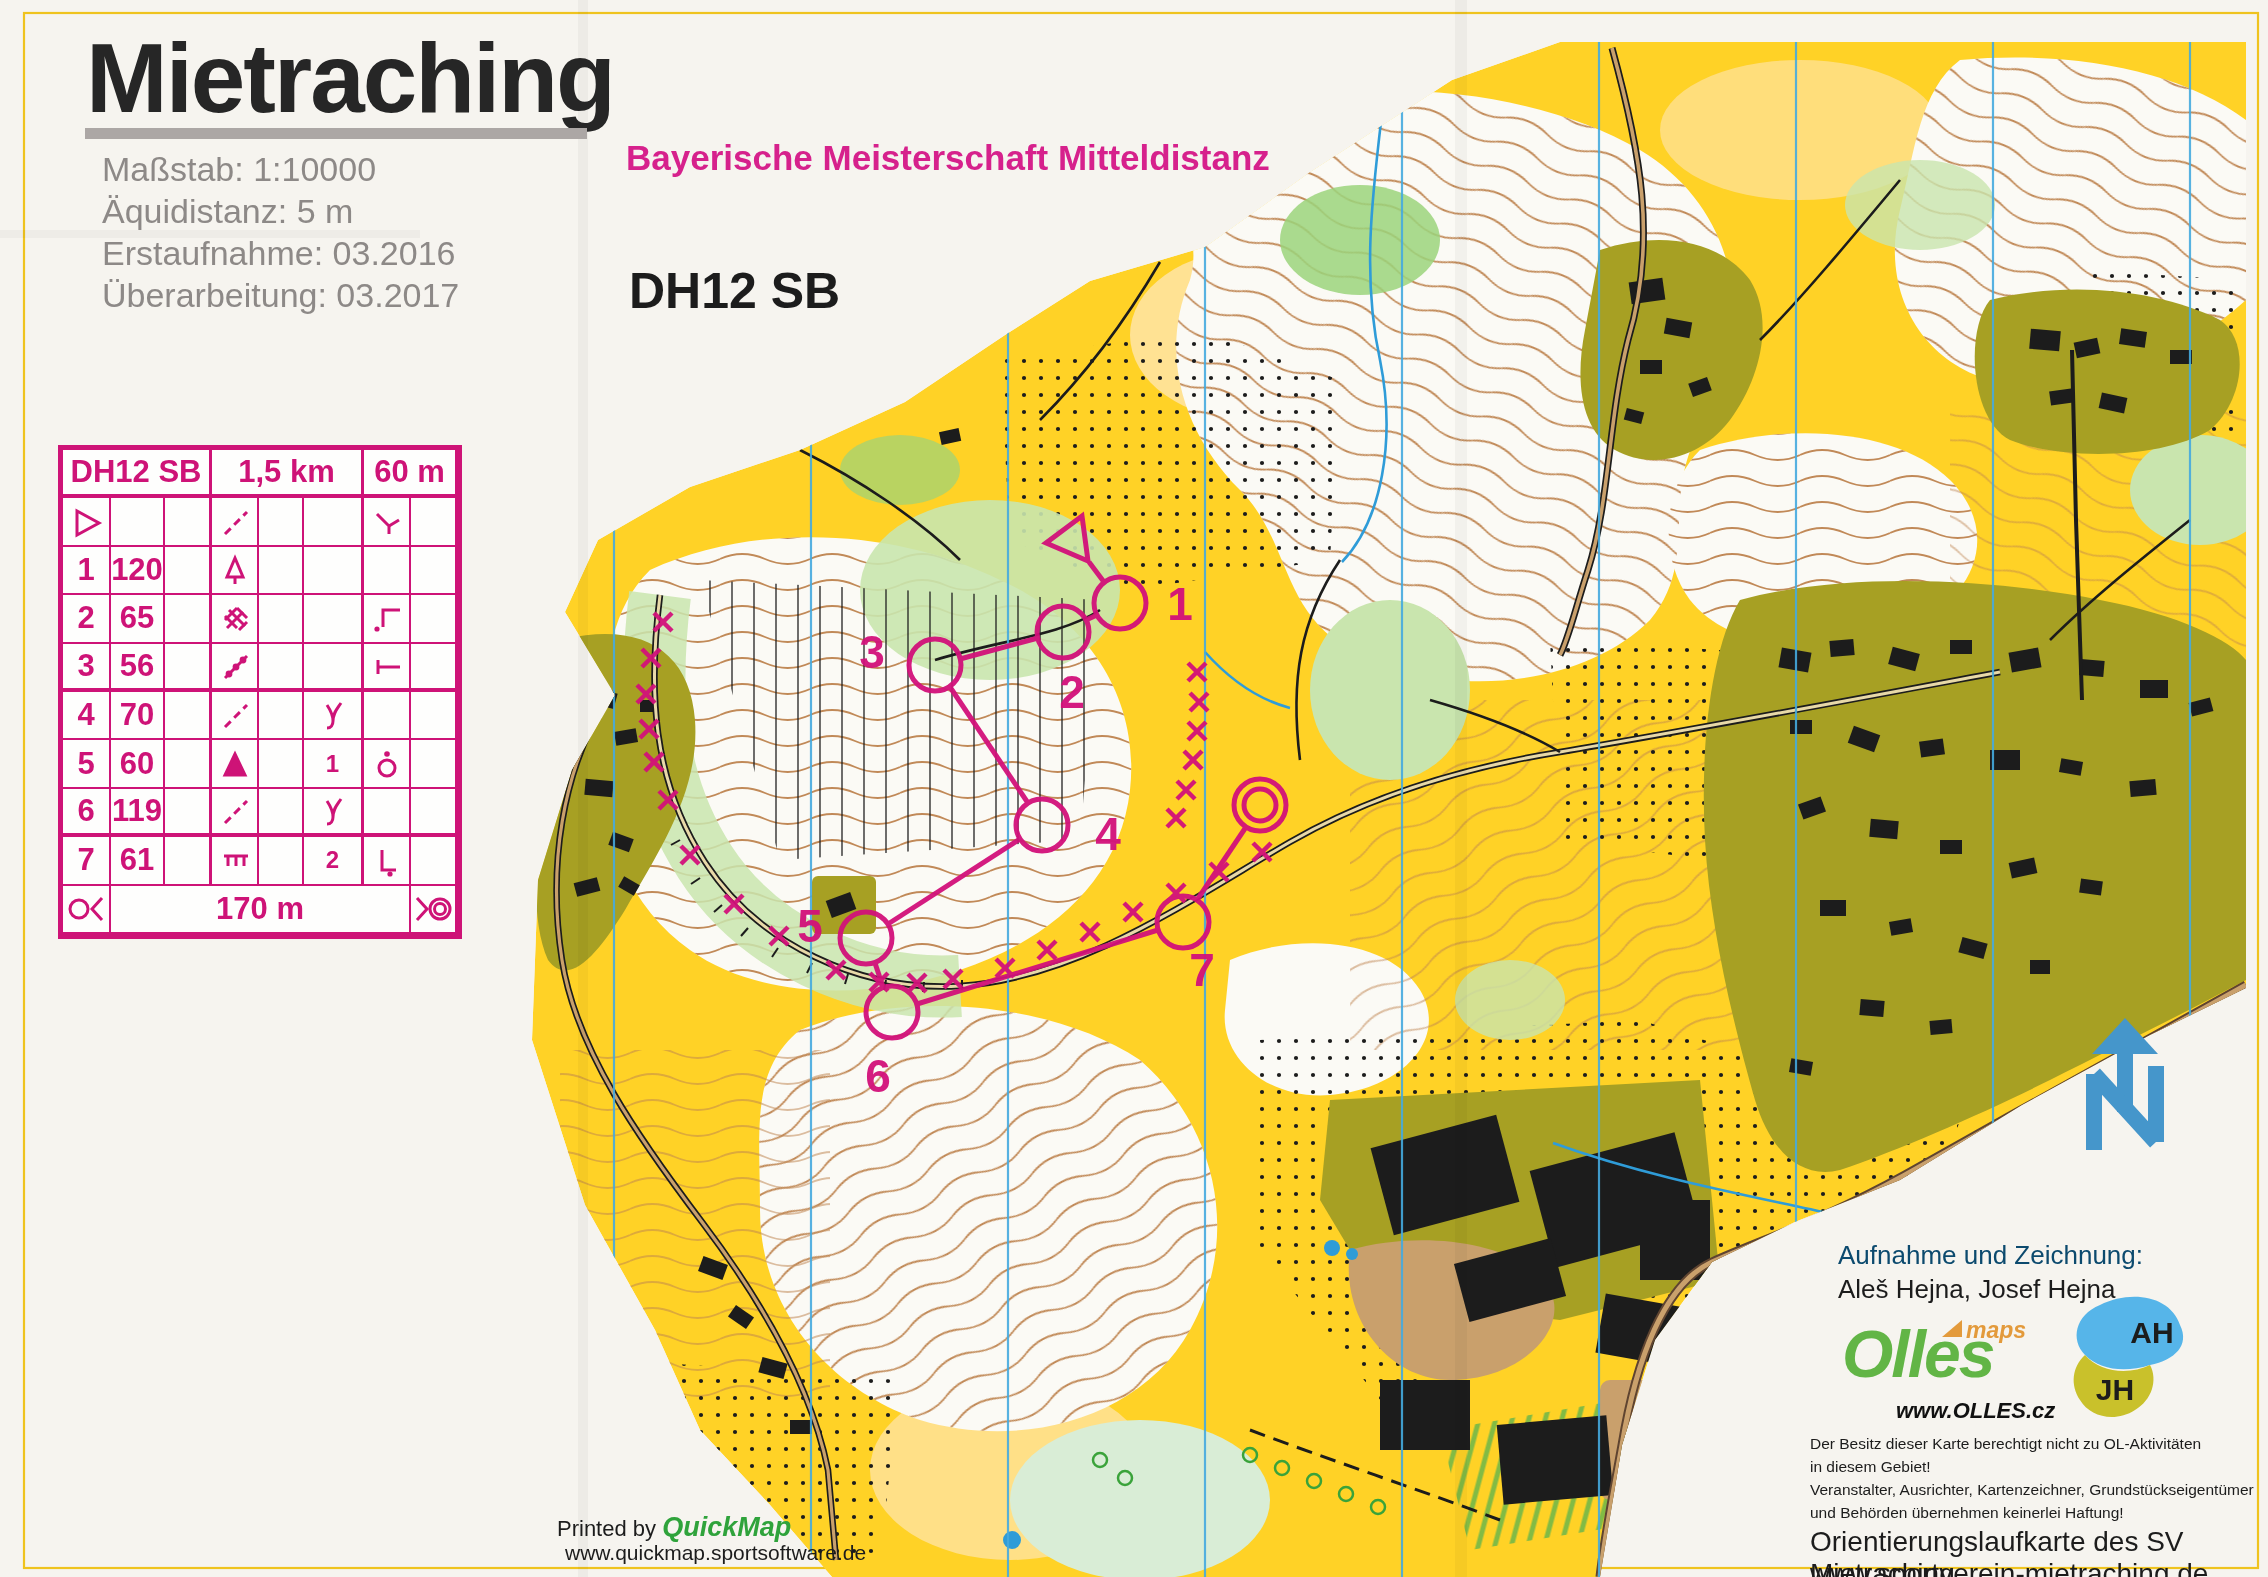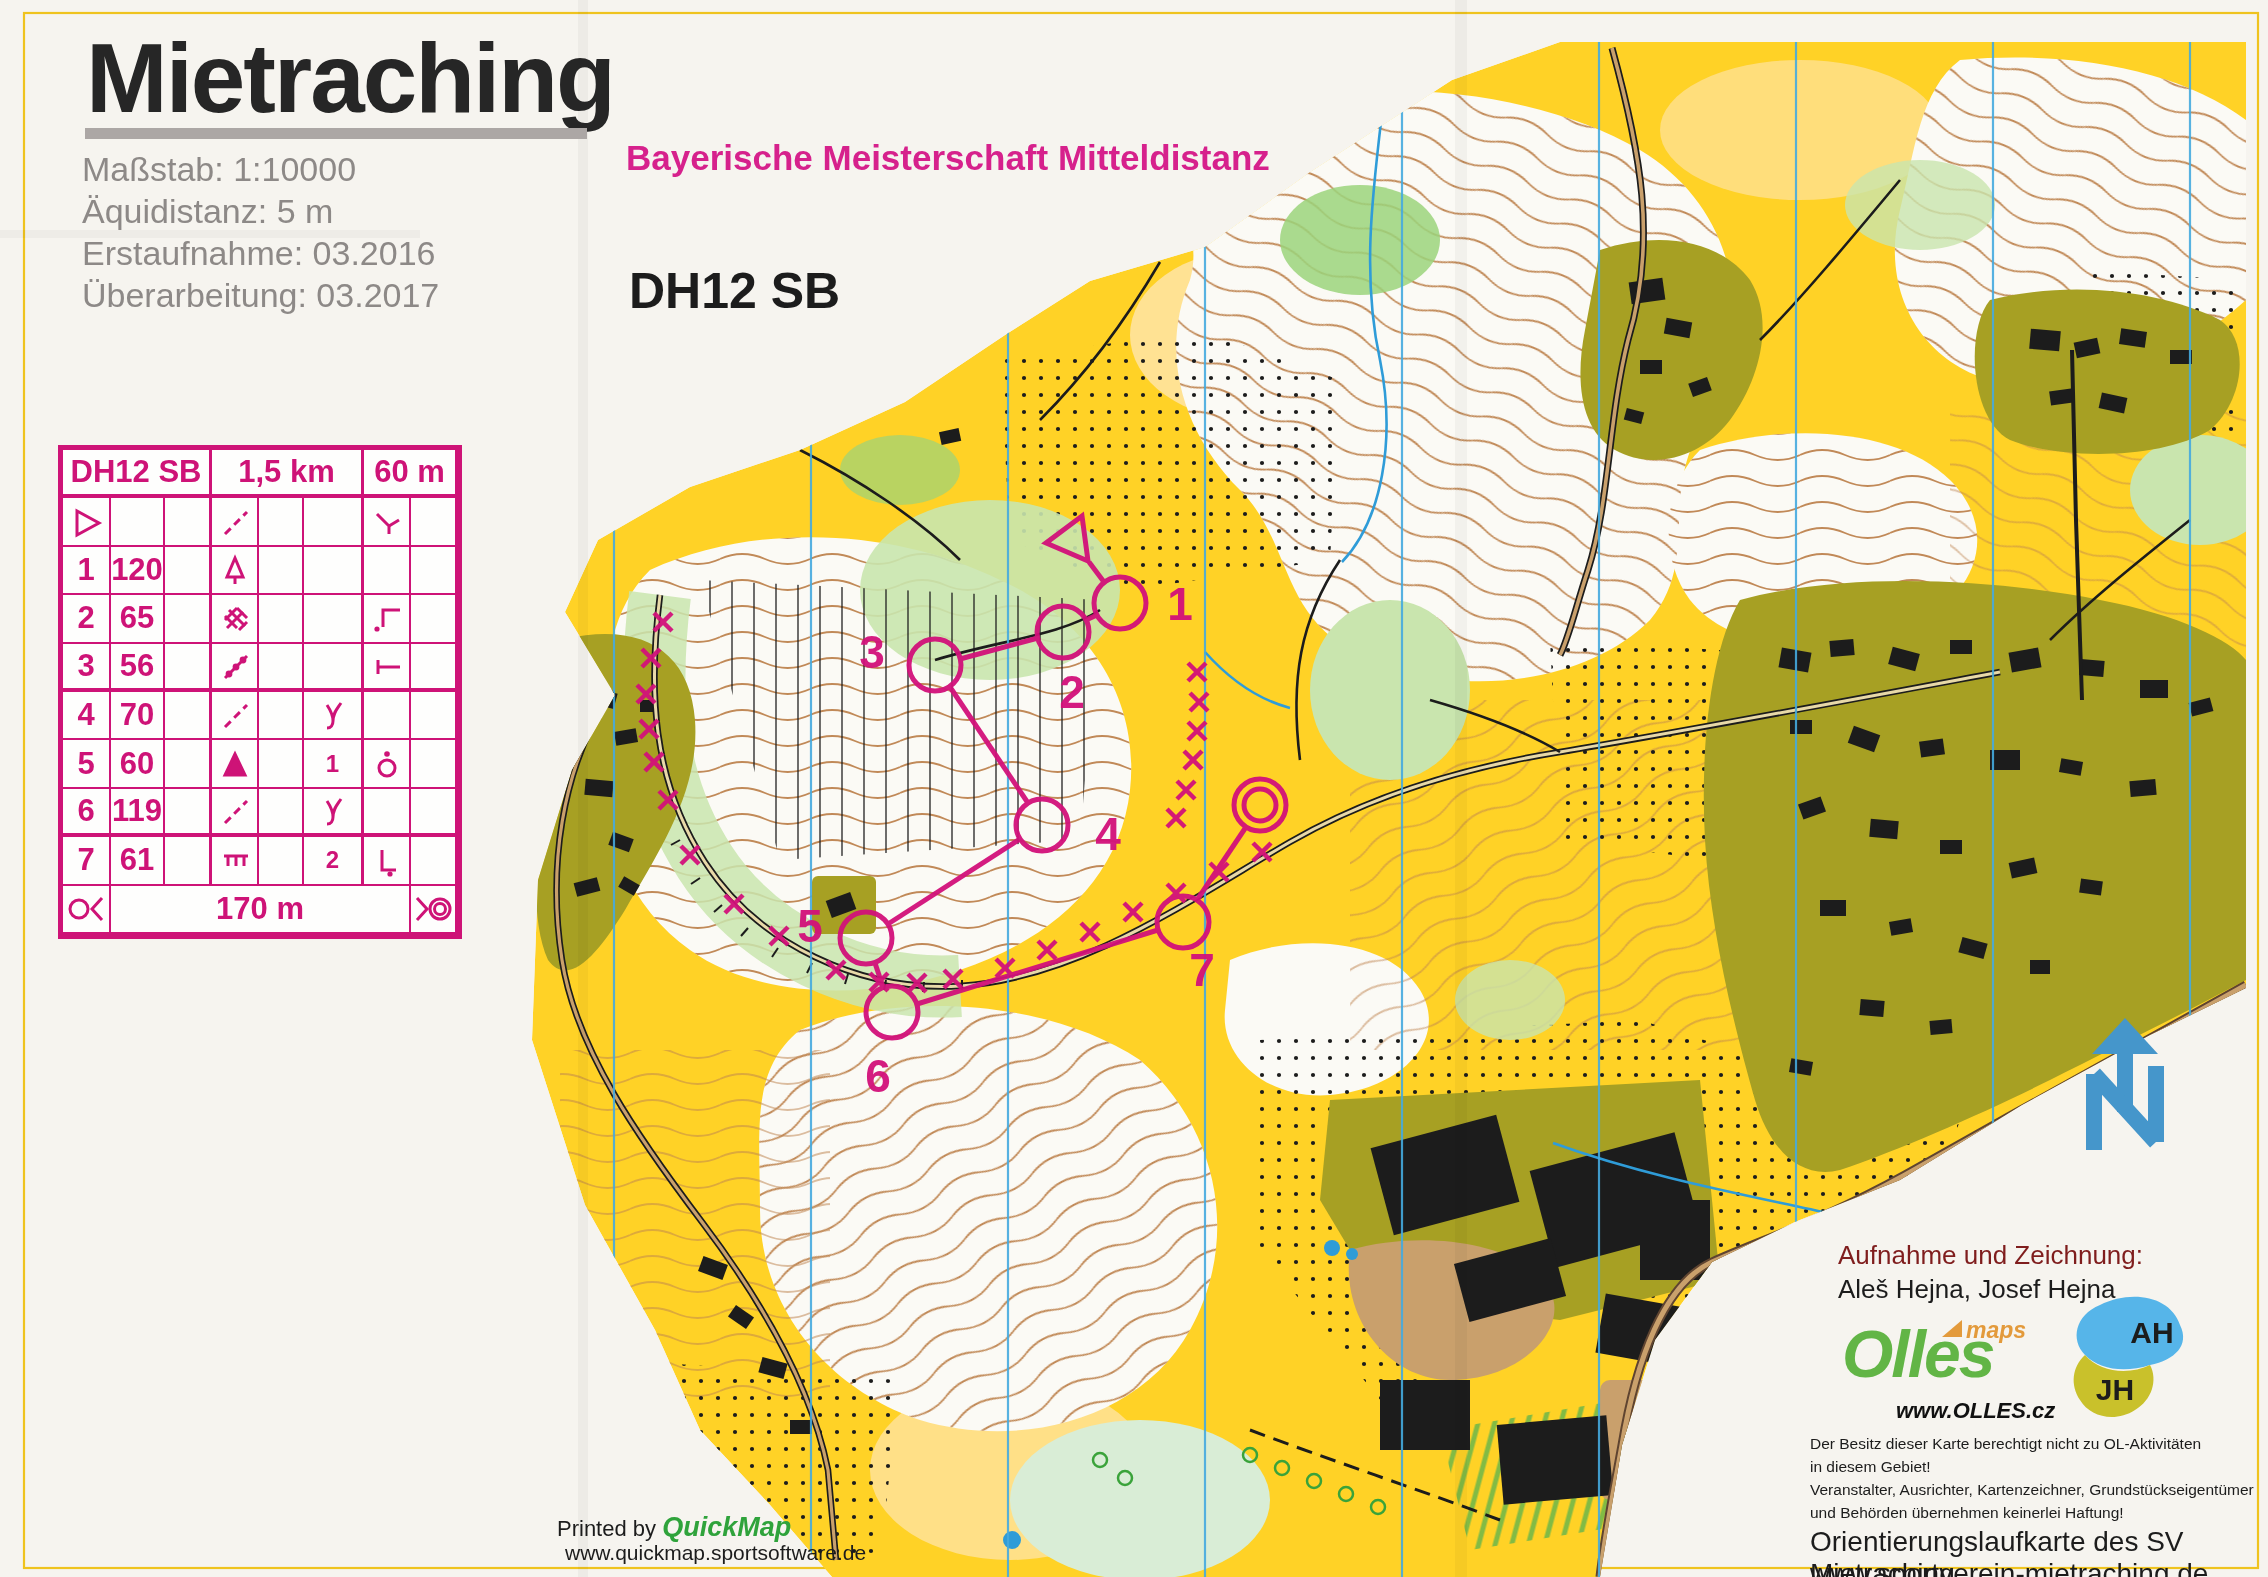--- a/index.html
+++ b/index.html
@@ -2,21 +2,21 @@
 <html><head>
 <meta charset="utf-8">
 <style>
   html,body{margin:0;padding:0;background:#DDDAD4;}
   #page{position:relative;width:2268px;height:1577px;background:#F6F4EF;overflow:hidden;
         font-family:"Liberation Sans",sans-serif;}
   .abs{position:absolute;}
   
   #title{left:86px;top:22px;font-size:98px;font-weight:bold;color:#262626;letter-spacing:-2px;}
   #title-rule{left:85px;top:128px;width:502px;height:11px;background:#ACA7A5;}
-  .meta{left:82px;color:#8D8987;font-size:34px;line-height:42px;}
+  .meta{left:102px;color:#8D8987;font-size:34px;line-height:42px;}
   
   .event-line{left:626px;color:#D6218C;font-size:35px;font-weight:bold;}
   #course-class{left:629px;top:262px;color:#1c1c1c;font-size:50px;font-weight:bold;}
   
   #card{left:58px;top:445px;background:rgba(255,255,255,0.88);
         border:5px solid #CE1377;display:grid;
         grid-template-columns:48px 54px 47px 47px 45px 60px 47px 46px;
         grid-auto-rows:48.4px;color:#CE1377;}
   #card div{border-right:2px solid #CE1377;border-bottom:2px solid #CE1377;
         display:flex;align-items:center;justify-content:center;
@@ -26,21 +26,21 @@
   #card .tb{border-bottom-width:4px;}
   #card .gc{border-right-width:3px;}
   #card .f2{grid-column:2/8;} 
   #card .small{font-size:24px;}
   #card svg{display:block;}
   .sym{stroke:#CE1377;fill:none;stroke-width:3;}
   
   #printedby{left:557px;top:1512px;font-size:22px;color:#1c1c1c;}
   #printedby b{color:#2FA33B;font-style:italic;font-size:27px;margin-top:8px;}
   #qm-url{left:565px;top:1541px;font-size:21px;color:#1c1c1c;}
-  #credit-head{left:1838px;top:1240px;font-size:26px;color:#7f1d1d;text-align:right;}
+  #credit-head{left:1838px;top:1240px;font-size:26px;color:#0c4a6e;text-align:right;}
   #credit-names{left:1838px;top:1274px;font-size:26px;color:#1c1c1c;}
   #olles-brand{left:1842px;top:1316px;font-size:66px;font-weight:bold;font-style:italic;
                color:#62B546;letter-spacing:-2px;}
   #olles-maps{left:1966px;top:1317px;font-size:23px;font-weight:bold;font-style:italic;color:#E39A3B;}
   #olles-tri{left:1942px;top:1320px;width:0;height:0;border-left:20px solid transparent;
              border-bottom:17px solid #E39A3B;}
   #olles-url{left:1878px;top:1398px;font-size:22px;font-weight:bold;font-style:italic;color:#111;margin-left:18px;}
   .fine{left:1810px;font-size:15.5px;color:#1c1c1c;line-height:23px;}
   .org{left:1810px;font-size:28px;color:#1c1c1c;}
   svg text{font-family:"Liberation Sans",sans-serif;font-weight:bold;}

